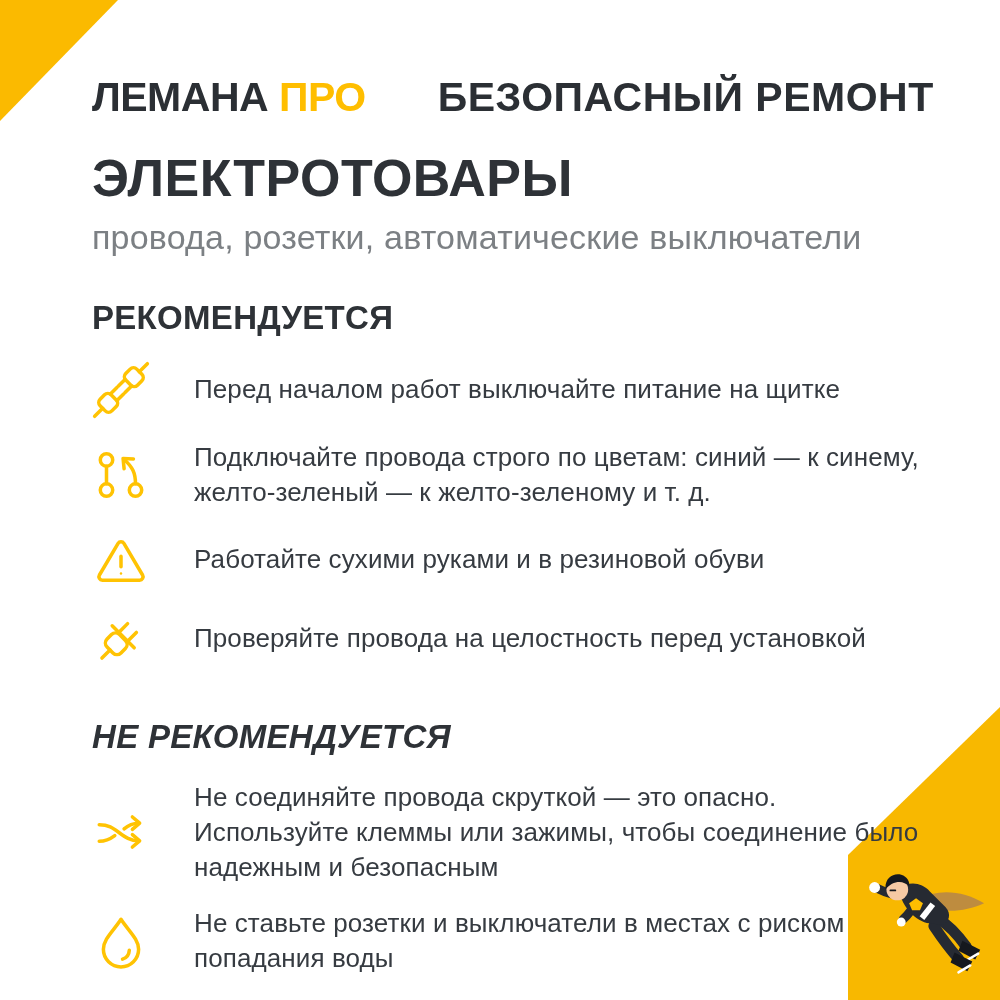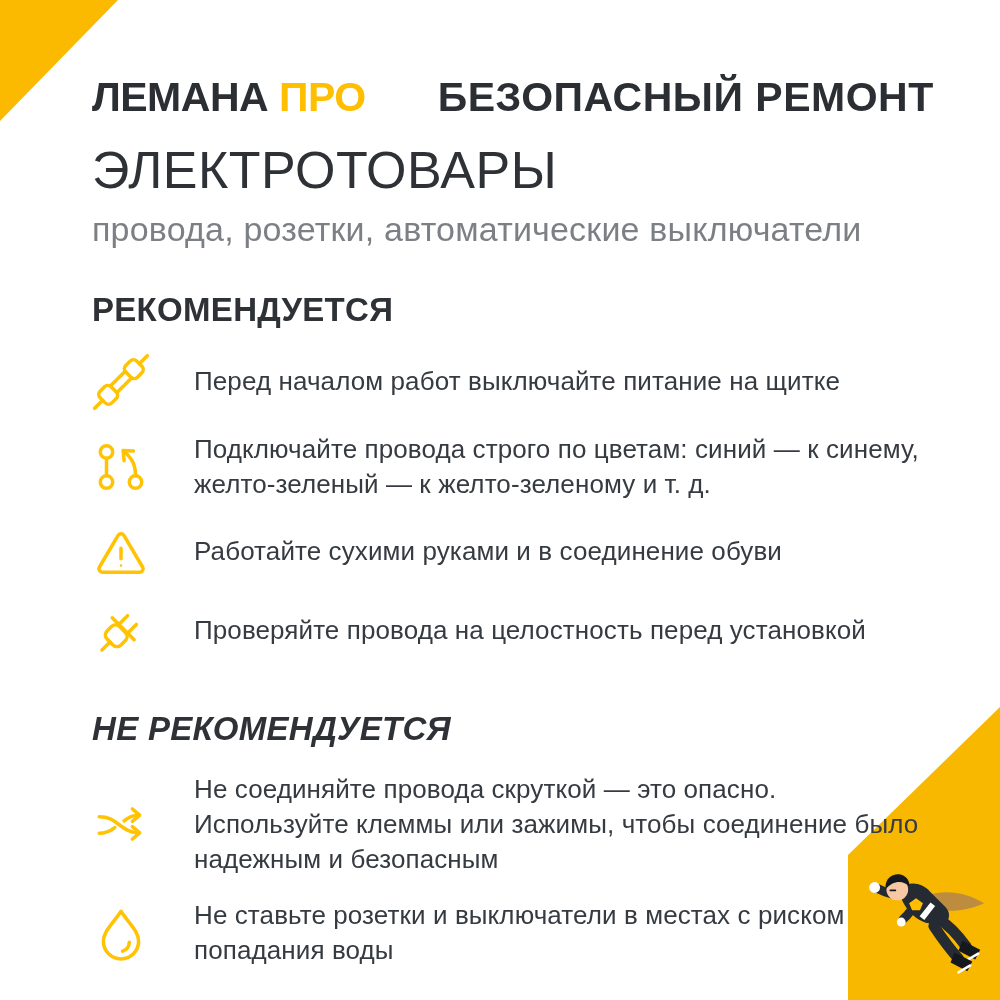--- a/index.html
+++ b/index.html
@@ -43,23 +43,23 @@
   .logo .accent { color: #ffbe00; }
   .doc-title {
     font-size: 41px;
     font-weight: 800;
     color: #2b2f34;
     letter-spacing: 0.5px;
     white-space: nowrap;
     margin-top: 36px;
   }
   .page-title {
-    margin-top: 22px;
+    margin-top: 30px;
     font-size: 52px;
-    font-weight: 400;
+    font-weight: 700;
     letter-spacing: 0.5px;
     color: #2e3237;
     line-height: 1.05;
   }
   .page-subtitle {
     margin-top: 12px;
     font-size: 34px;
     color: #7c8084;
     letter-spacing: 0.2px;
   }
@@ -154,21 +154,21 @@
     </div>
 
     <div class="item">
       <div class="item-icon">
         <svg viewBox="0 0 56 56" fill="none" stroke="#ffc303" stroke-width="3.4" stroke-linecap="round" stroke-linejoin="round">
           <path d="M25.2 12 L7.2 42.5 a3.3 3.3 0 0 0 2.8 5 h36 a3.3 3.3 0 0 0 2.8-5 L30.8 12 a3.3 3.3 0 0 0-5.6 0 Z"></path>
           <line x1="28" y1="24.5" x2="28" y2="34.5"></line>
           <circle cx="28" cy="41" r="1.2" fill="#ffc303" stroke="none"></circle>
         </svg>
       </div>
-      <div class="item-text">Работайте сухими руками и в соединение обуви</div>
+      <div class="item-text">Работайте сухими руками и в резиновой обуви</div>
     </div>
 
     <div class="item">
       <div class="item-icon">
         <svg viewBox="0 0 56 56" fill="none" stroke="#ffc303" stroke-width="3.4" stroke-linecap="round" stroke-linejoin="round">
           <g transform="rotate(-45 28 28)">
             <line x1="2" y1="28" x2="13" y2="28"></line>
             <rect x="13" y="18.5" width="17" height="19" rx="5.5"></rect>
             <line x1="31" y1="13" x2="31" y2="43"></line>
             <line x1="31" y1="22" x2="43" y2="22"></line>

